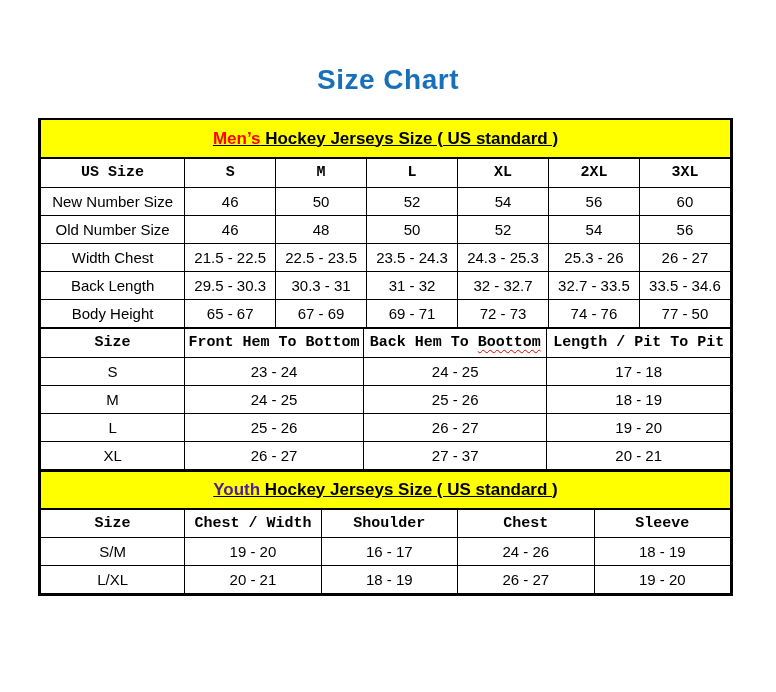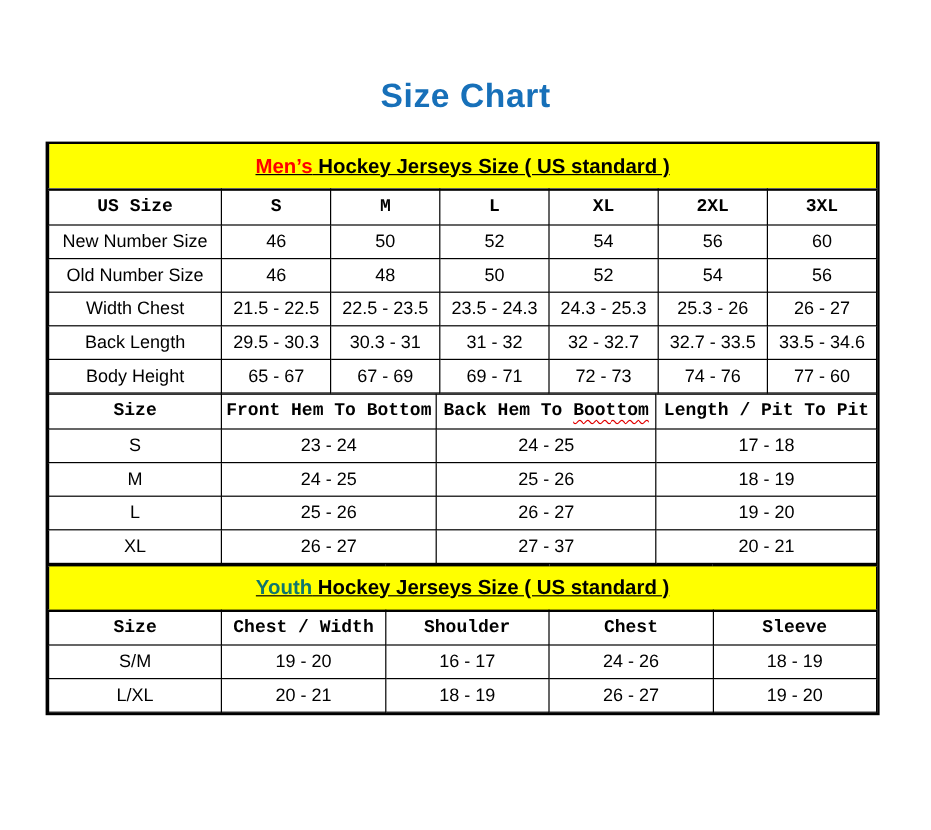--- a/index.html
+++ b/index.html
@@ -110,21 +110,21 @@
           <td>32.7 - 33.5</td>
           <td>33.5 - 34.6</td>
         </tr>
         <tr>
           <td>Body Height</td>
           <td>65 - 67</td>
           <td>67 - 69</td>
           <td>69 - 71</td>
           <td>72 - 73</td>
           <td>74 - 76</td>
-          <td>77 - 60</td>
+          <td>77 - 50</td>
         </tr>
       </tbody>
     </table>
 
     <table class="size-table">
       <colgroup>
         <col style="width:20.9%">
           <col style="width:25.9%">
           <col style="width:26.6%">
           <col style="width:26.6%">
@@ -168,21 +168,21 @@
     <table class="size-table">
       <colgroup>
         <col style="width:20.9%">
           <col style="width:19.775%">
           <col style="width:19.775%">
         <col style="width:19.775%">
           <col style="width:19.775%">
       </colgroup>
       <thead>
         <tr class="band-row">
-          <td colspan="5"><span class="band-accent" style="color:#0f766e">Youth</span><span> Hockey Jerseys Size ( US standard )</span></td>
+          <td colspan="5"><span class="band-accent" style="color:#4c1d95">Youth</span><span> Hockey Jerseys Size ( US standard )</span></td>
         </tr>
         <tr class="head-row">
           <th>Size</th>
           <th>Chest / Width</th>
           <th>Shoulder</th>
           <th>Chest</th>
           <th>Sleeve</th>
         </tr>
       </thead>
       <tbody>

